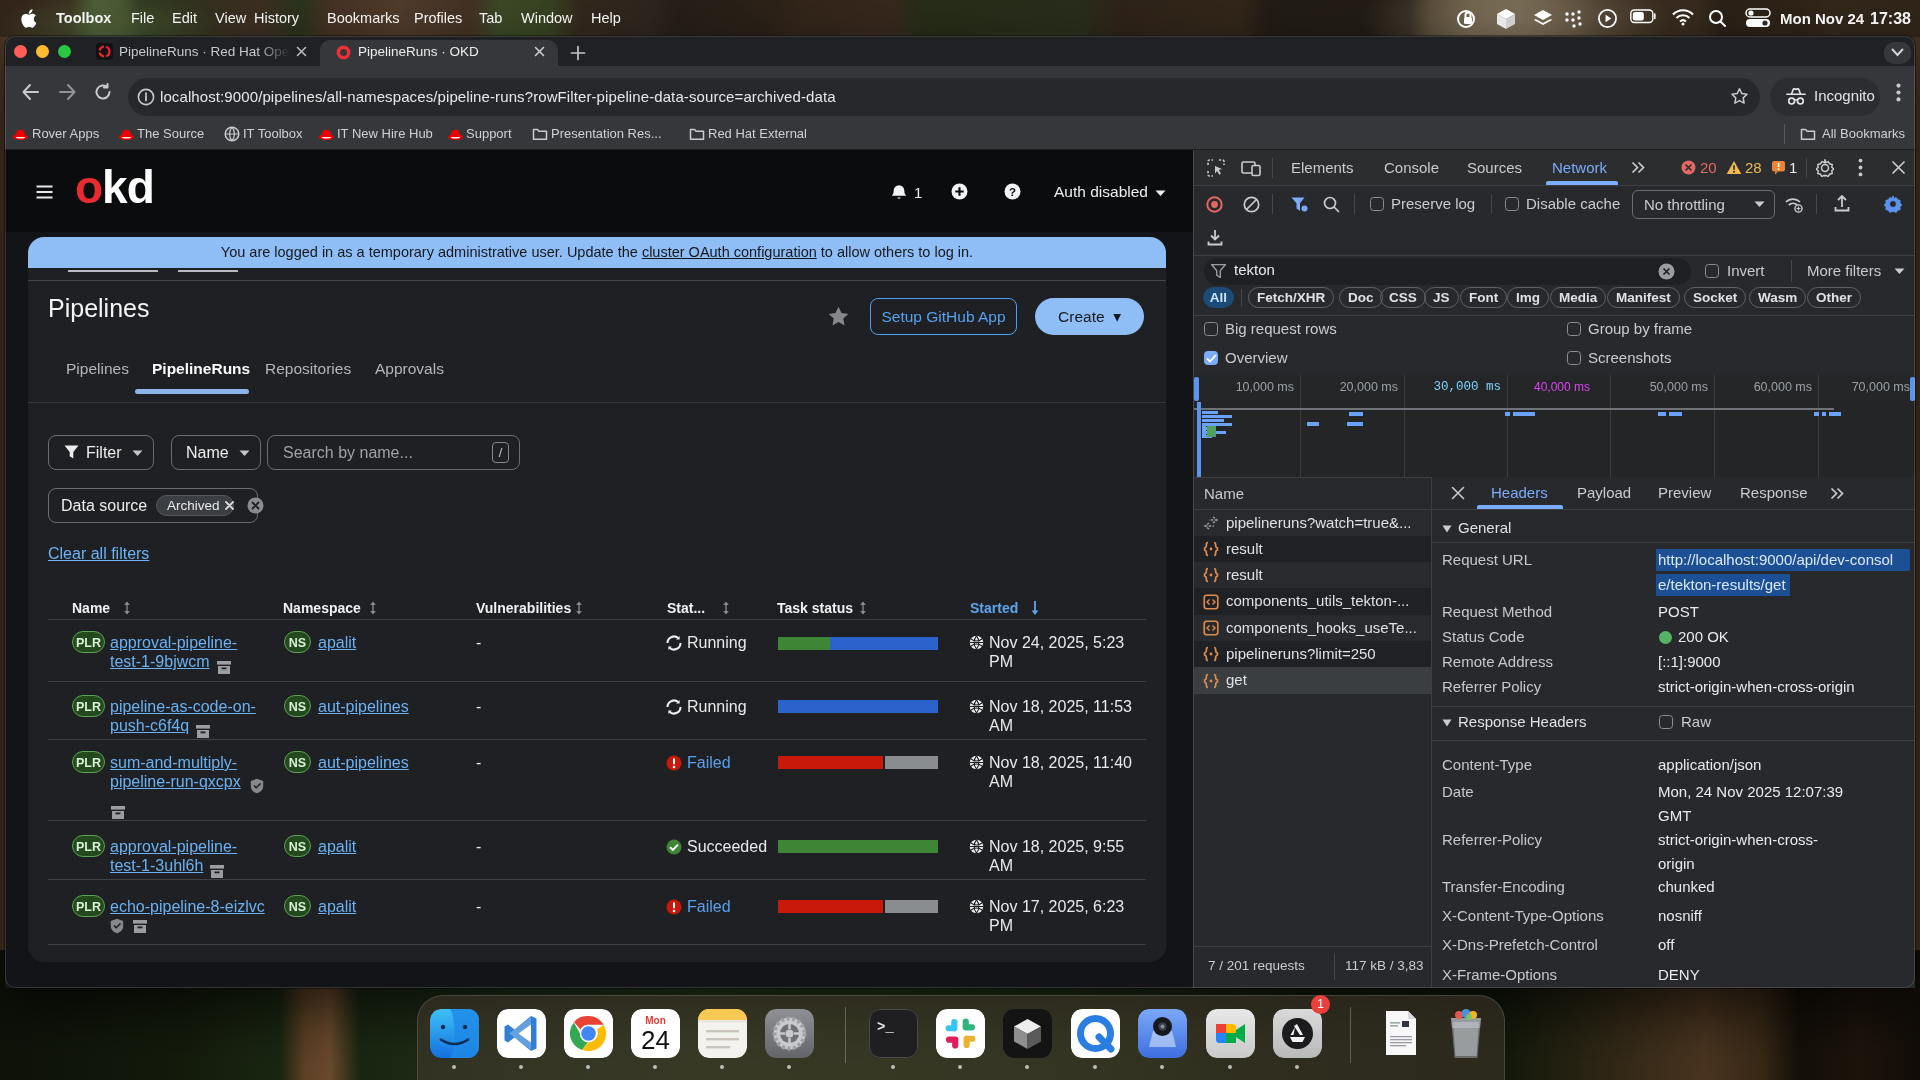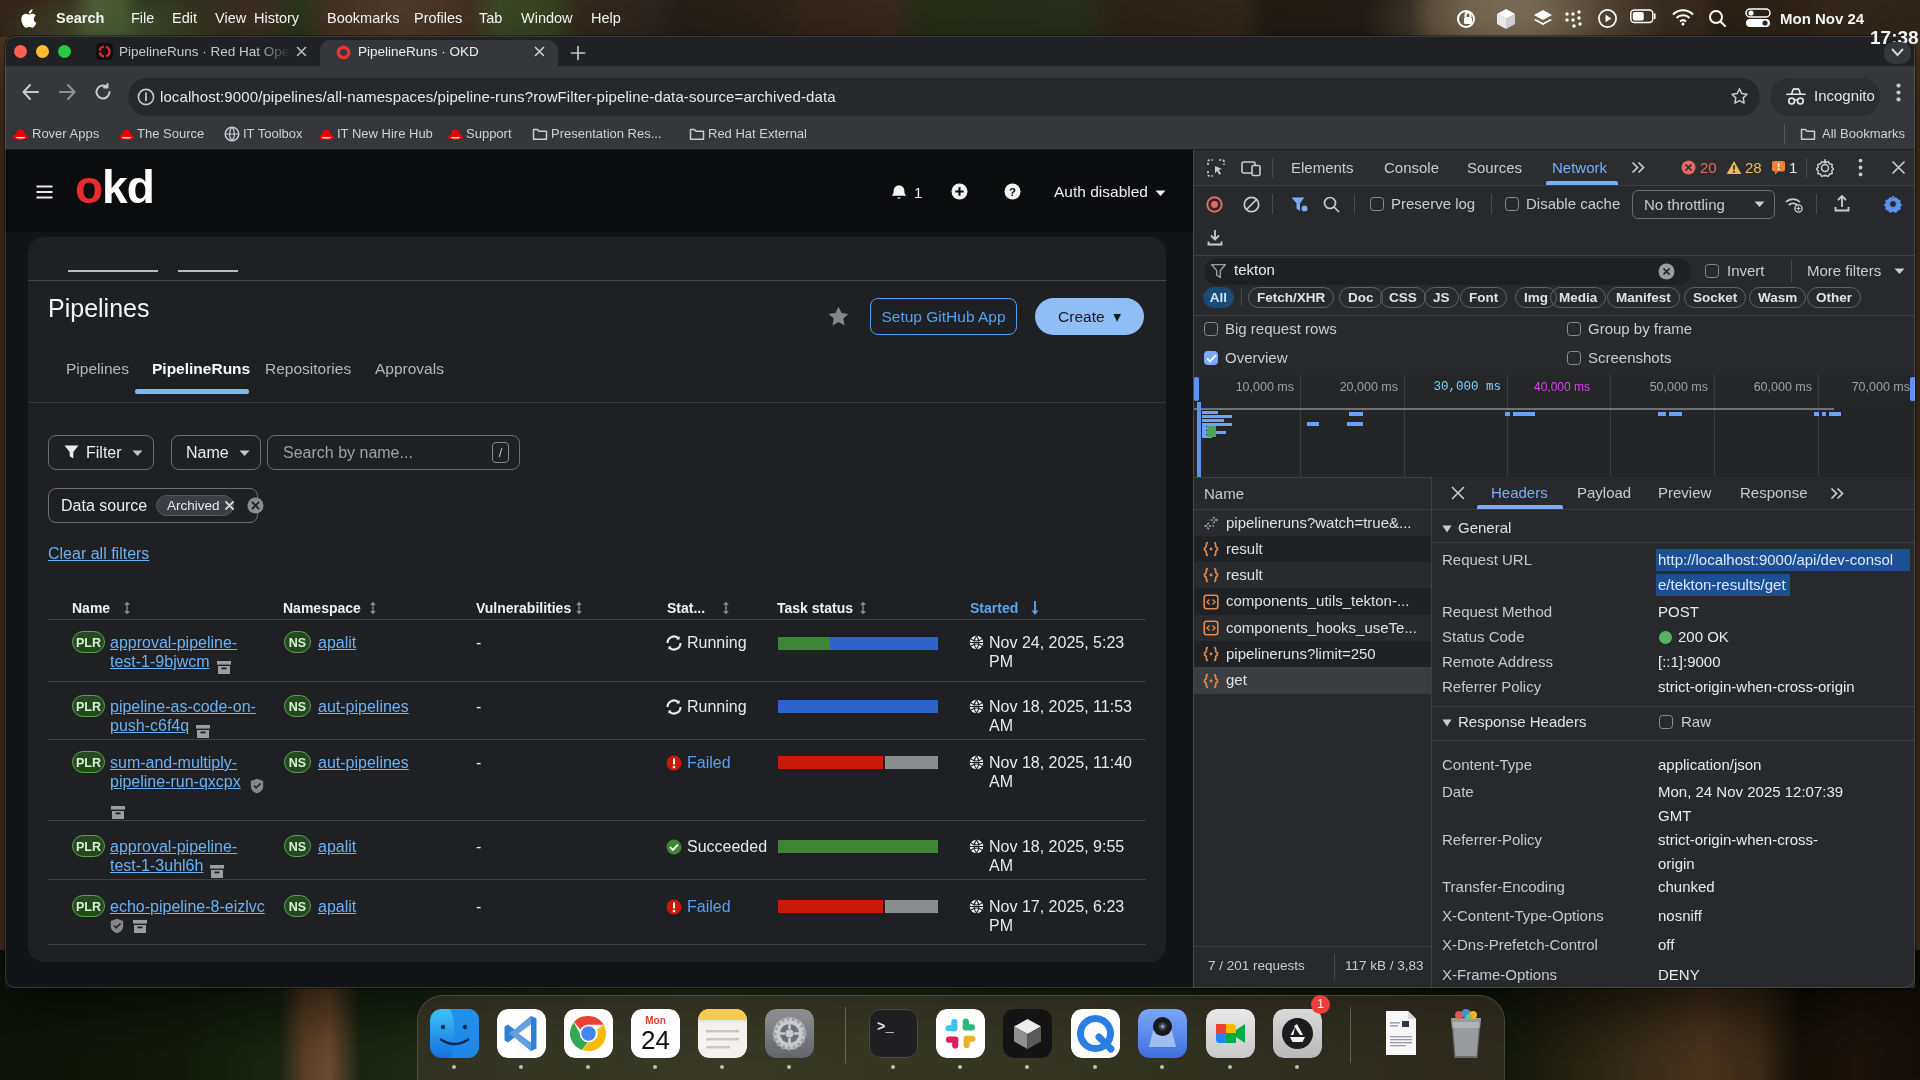--- a/index.html
+++ b/index.html
@@ -73,32 +73,32 @@
 </head>
 <body>
 <div id="wall"></div>
 <div id="wallbottom"></div>
 <div id="win"></div>
 
 <div id="menubar">
   <svg class="abs" style="left:21px;top:9px;" width="17" height="19" viewBox="0 0 17 19">
       <path d="M12.8 10.1 c0 -2.3 1.9 -3.4 2 -3.5 c-1.1 -1.6 -2.8 -1.8 -3.4 -1.8 c-1.4 -0.1 -2.8 0.8 -3.5 0.8 c-0.7 0 -1.8 -0.8 -3 -0.8 c-1.5 0 -3 0.9 -3.8 2.3 c-1.6 2.8 -0.4 7 1.2 9.3 c0.8 1.1 1.7 2.4 2.9 2.3 c1.2 0 1.6 -0.7 3 -0.7 c1.4 0 1.8 0.7 3 0.7 c1.2 0 2 -1.1 2.8 -2.2 c0.9 -1.3 1.2 -2.5 1.3 -2.6 c0 0 -2.5 -1 -2.5 -3.8 Z M10.6 3.3 c0.6 -0.8 1.1 -1.9 0.9 -3 c-0.9 0 -2.1 0.6 -2.7 1.4 c-0.6 0.7 -1.1 1.9 -1 3 c1.1 0.1 2.2 -0.6 2.8 -1.4 Z" fill="#fff"></path>
     </svg>
-  <div class="mb" style="left:56px;font-weight:700;">Search</div>
+  <div class="mb" style="left:56px;font-weight:700;">Toolbox</div>
   <div class="mb" style="left:131px;">File</div>
   <div class="mb" style="left:172px;">Edit</div>
   <div class="mb" style="left:215px;">View</div>
   <div class="mb" style="left:254px;">History</div>
   <div class="mb" style="left:327px;">Bookmarks</div>
   <div class="mb" style="left:414px;">Profiles</div>
   <div class="mb" style="left:479px;">Tab</div>
   <div class="mb" style="left:521px;">Window</div>
   <div class="mb" style="left:591px;">Help</div>
   <div class="mb" style="left:1780px;font-size:15px;font-weight:600;">Mon Nov 24</div>
-  <div class="mb" style="left:1870px;font-size:19px;font-weight:600;margin-top:19px;">17:38</div>
+  <div class="mb" style="left:1870px;font-size:16px;font-weight:600;">17:38</div>
   <svg class="abs" style="left:1455px;top:7px;" width="24" height="24" viewBox="0 0 24 24">
       <circle cx="11" cy="12" r="8" fill="none" stroke="#fff" stroke-width="2"></circle>
       <rect x="9" y="10" width="8" height="7" rx="1.5" fill="#fff"></rect>
       <path d="M10.5 10 v-2 a2.5 2.5 0 0 1 5 0 v2" fill="none" stroke="#fff" stroke-width="2"></path>
     </svg>
   <svg class="abs" style="left:1494px;top:7px;" width="24" height="24" viewBox="0 0 24 24">
       <path d="M12 2 L21 7 L12 12 L3 7 Z" fill="#fff"></path>
       <path d="M3 7 L12 12 L12 22 L3 17 Z" fill="#e8e8e8"></path>
       <path d="M21 7 L12 12 L12 22 L21 17 Z" fill="#cfcfcf"></path>
     </svg>
@@ -267,20 +267,21 @@
     </svg>
   <svg class="abs" style="left:999px;top:33px;" width="17" height="17" viewBox="0 0 17 17">
       <circle cx="8.5" cy="8.5" r="8" fill="#f2f3f4"></circle>
       <text x="8.5" y="12.6" font-size="11.5" font-weight="700" text-anchor="middle" fill="#0b0c0e" font-family="Liberation Sans">?</text>
     </svg>
   <div class="abs" style="left:1049px;top:33px;font-size:15.5px;color:#edeeef;">Auth disabled</div>
   <svg class="abs" style="left:1150px;top:40px;" width="11" height="7" viewBox="0 0 11 7">
       <path d="M0.5 0.5 L5.5 6 L10.5 0.5 Z" fill="#edeeef"></path>
     </svg>
   <div id="panel">
+    <div id="banner">You are logged in as a temporary administrative user. Update the <span style="text-decoration:underline;">cluster OAuth configuration</span> to allow others to log in.</div>
     <div class="abs" style="left:40px;top:33px;width:90px;height:2px;background:#b9bcbe;"></div>
     <div class="abs" style="left:150px;top:33px;width:60px;height:2px;background:#b9bcbe;"></div>
     <div class="abs" style="left:0;top:43px;width:1138px;height:1px;background:#43464a;"></div>
     <div class="abs" style="left:20px;top:57px;font-size:25px;font-weight:500;color:#f4f5f6;">Pipelines</div>
     <svg class="abs" style="left:799px;top:69px;" width="23" height="22" viewBox="0 0 23 22">
         <path d="M11.5 0.8 l3 6.2 6.8 0.9 -5 4.7 1.25 6.8 -6.05 -3.3 -6.05 3.3 1.25 -6.8 -5 -4.7 6.8 -0.9 Z" fill="#85878a"></path>
       </svg>
     <div class="abs" style="left:842px;top:61px;width:147px;height:37px;border:1px solid #4d9fef;border-radius:8px;color:#55a2f1;font-size:15.5px;text-align:center;line-height:35px;">Setup GitHub App</div>
     <div class="abs" style="left:1007px;top:61px;width:109px;height:37px;border-radius:19px;background:#8fbef7;color:#17191c;font-size:15.5px;text-align:center;line-height:37px;">Create&nbsp;&nbsp;▾</div>
     <div class="abs" style="left:38px;top:123px;font-size:15.5px;color:#b4b6b9;">Pipelines</div>
@@ -596,21 +597,21 @@
       <path d="M0.5 0.5 L5.5 6 L10.5 0.5 Z" fill="#c9cccf"></path>
     </svg>
 
   <div class="pill" style="left:9px;width:31px;background:#1c4b77;border-color:#1c4b77;color:#cde4ff;text-align:center;padding:0;">All</div>
   <div class="dsep" style="left:47px;top:139px;height:17px;"></div>
   <div class="pill" style="left:54px;">Fetch/XHR</div>
   <div class="pill" style="left:145px;">Doc</div>
   <div class="pill" style="left:186px;">CSS</div>
   <div class="pill" style="left:230px;">JS</div>
   <div class="pill" style="left:266px;">Font</div>
-  <div class="pill" style="left:313px;margin-left:8px;">Img</div>
+  <div class="pill" style="left:313px;">Img</div>
   <div class="pill" style="left:356px;">Media</div>
   <div class="pill" style="left:413px;">Manifest</div>
   <div class="pill" style="left:490px;">Socket</div>
   <div class="pill" style="left:555px;">Wasm</div>
   <div class="pill" style="left:613px;">Other</div>
   <div class="dline" style="top:165px;"></div>
 
   <div class="cb" style="left:10px;top:172px;"></div>
   <div class="abs" style="left:31px;top:170px;">Big request rows</div>
   <div class="cb" style="left:373px;top:172px;"></div>

